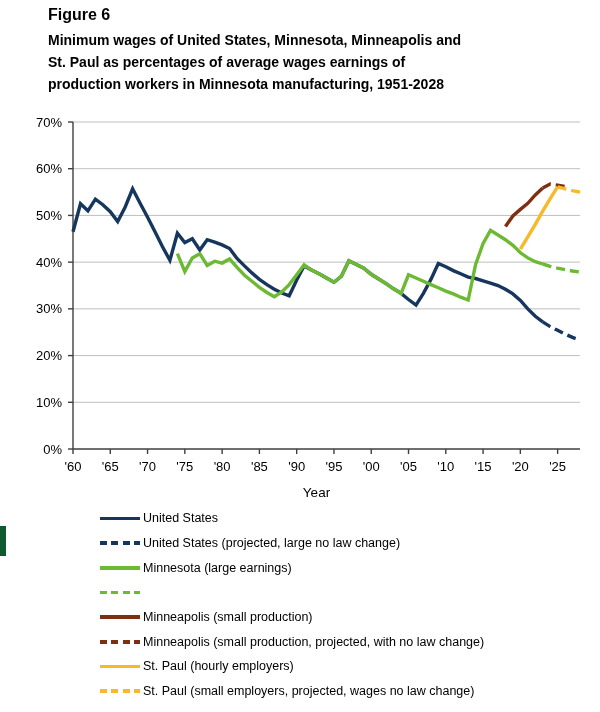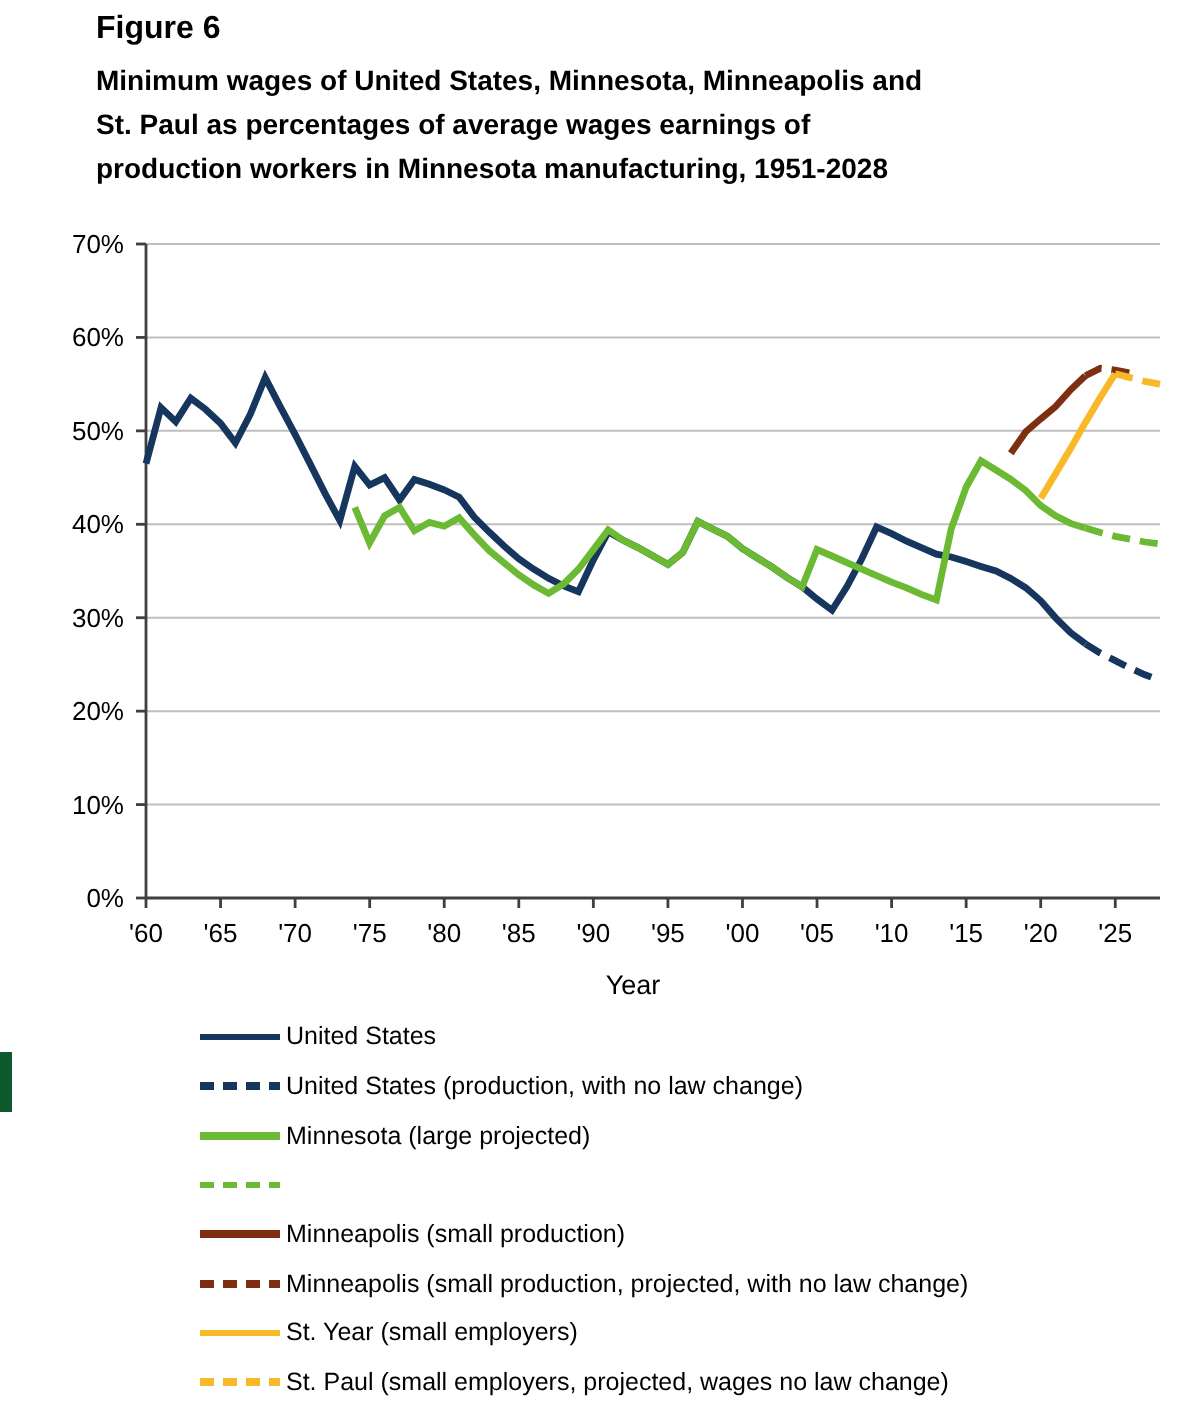--- a/index.html
+++ b/index.html
@@ -97,39 +97,39 @@
     </div>
   </header>
 
   <div id="legend">
       <div class="legend-item">
         <div class="legend-swatch" style="background: rgb(23, 54, 93);"></div>
         <span class="legend-label">United States</span>
       </div>
       <div class="legend-item">
         <div class="legend-swatch" style="background: repeating-linear-gradient(90deg, rgb(23, 54, 93) 0px, rgb(23, 54, 93) 7px, transparent 7px, transparent 11.5px);"></div>
-        <span class="legend-label">United States (production, with no law change)</span>
+        <span class="legend-label">United States (projected, large no law change)</span>
       </div>
       <div class="legend-item">
         <div class="legend-swatch" style="background: rgb(108, 186, 51);"></div>
-        <span class="legend-label">Minnesota (large projected)</span>
+        <span class="legend-label">Minnesota (large earnings)</span>
       </div>
       <div class="legend-item">
         <div class="legend-swatch" style="background: repeating-linear-gradient(90deg, rgb(108, 186, 51) 0px, rgb(108, 186, 51) 7px, transparent 7px, transparent 11.5px);"></div>
       </div>
       <div class="legend-item">
         <div class="legend-swatch" style="background: rgb(126, 47, 17);"></div>
         <span class="legend-label">Minneapolis (small production)</span>
       </div>
       <div class="legend-item">
         <div class="legend-swatch" style="background: repeating-linear-gradient(90deg, rgb(126, 47, 17) 0px, rgb(126, 47, 17) 7px, transparent 7px, transparent 11.5px);"></div>
         <span class="legend-label">Minneapolis (small production, projected, with no law change)</span>
       </div>
       <div class="legend-item">
         <div class="legend-swatch" style="background: rgb(248, 185, 40);"></div>
-        <span class="legend-label">St. Year (small employers)</span>
+        <span class="legend-label">St. Paul (hourly employers)</span>
       </div>
       <div class="legend-item">
         <div class="legend-swatch" style="background: repeating-linear-gradient(90deg, rgb(248, 185, 40) 0px, rgb(248, 185, 40) 7px, transparent 7px, transparent 11.5px);"></div>
         <span class="legend-label">St. Paul (small employers, projected, wages no law change)</span>
       </div>
     </div>
 </div>
 
 </body></html>

